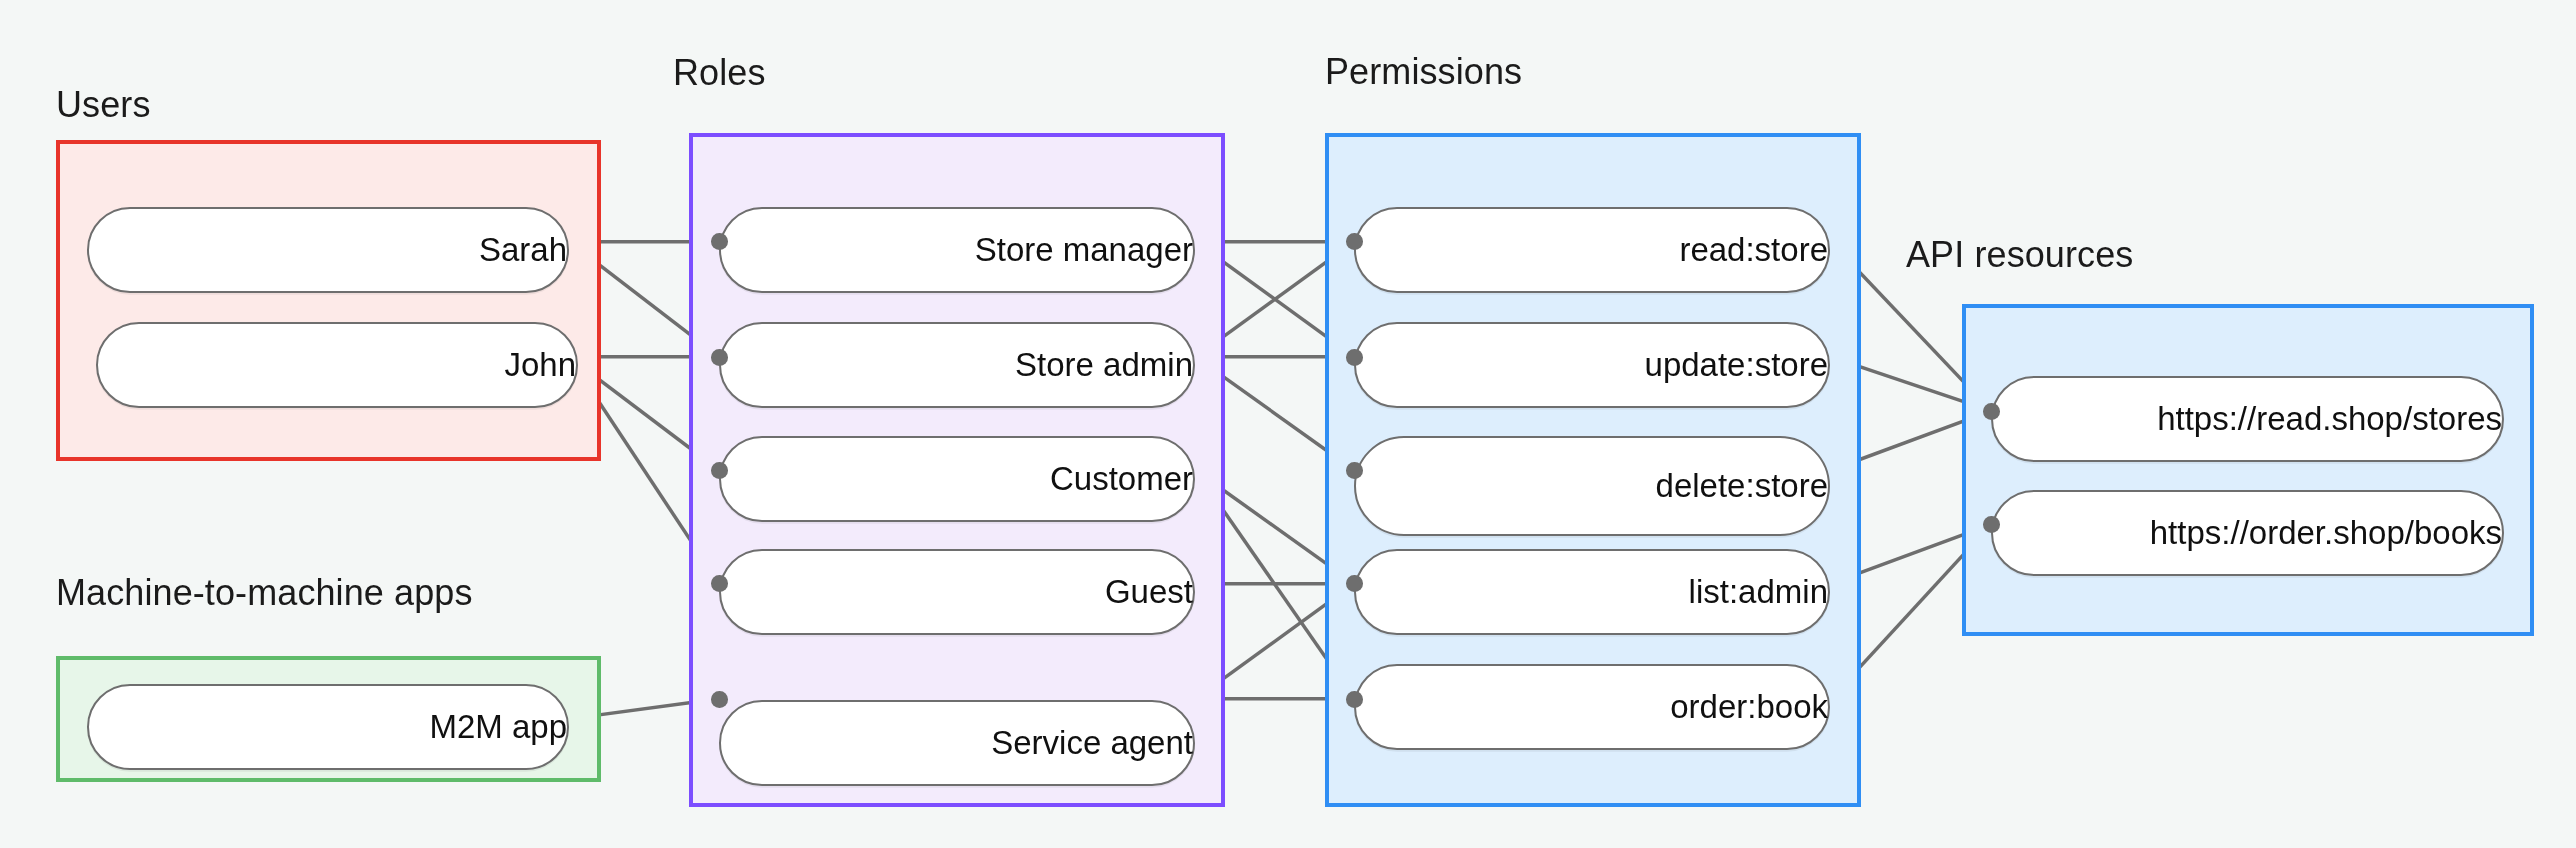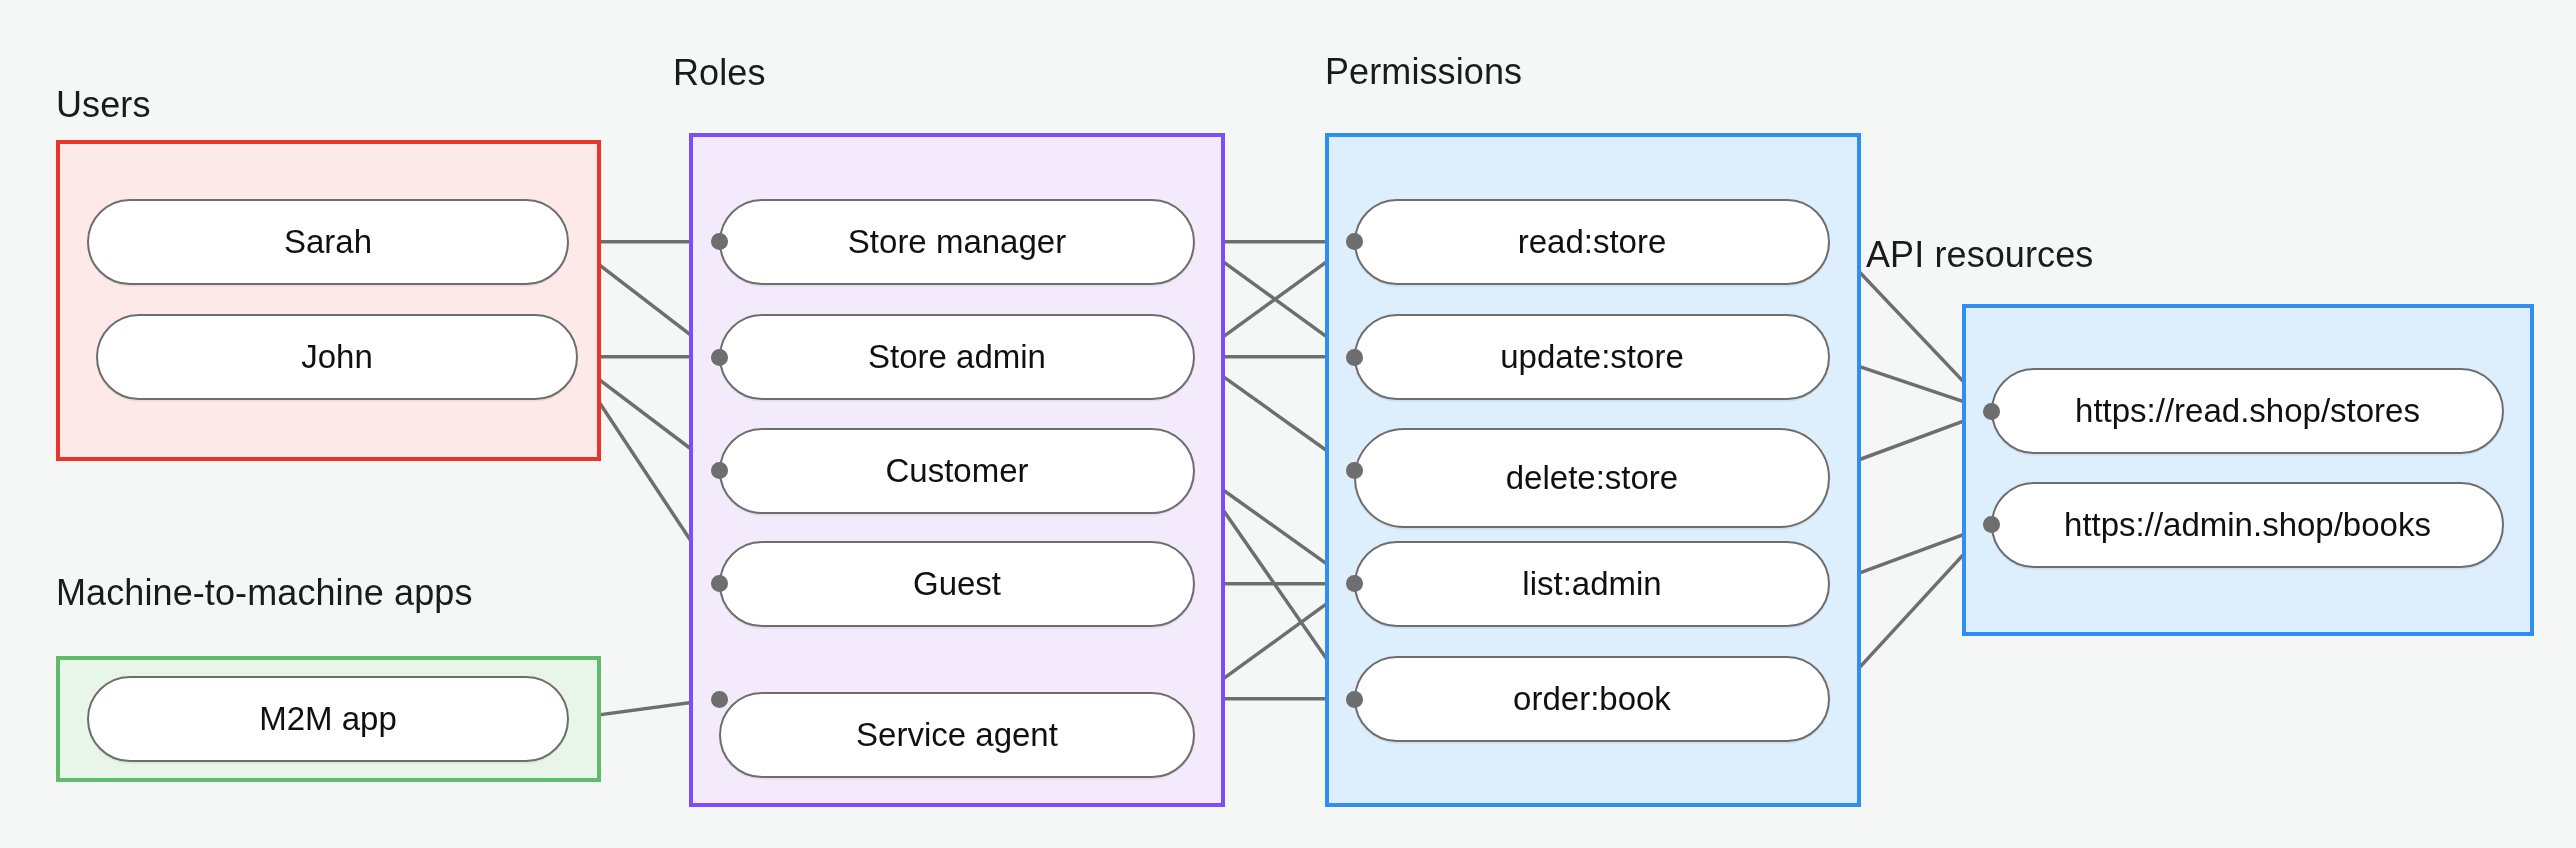--- a/index.html
+++ b/index.html
@@ -10,23 +10,24 @@
     overflow:hidden;
     position:relative;
   }
   #canvas{position:absolute;inset:0;width:2576px;height:848px;}
   .edges{position:absolute;left:0;top:0;width:2576px;height:848px;pointer-events:none;}
   .grp{position:absolute;box-sizing:border-box;border-width:4.4px;border-style:solid;}
   .grp-title{position:absolute;font-size:36px;color:#1b1b1b;white-space:nowrap;letter-spacing:0.1px;}
   .pill{
     position:absolute;box-sizing:border-box;
     background:#ffffff;border:2.6px solid #6e6e6e;border-radius:872px;
-    display:flex;align-items:center;justify-content:center;
+    display:flex;align-items:center;justify-content:flex-end;
     font-size:33px;color:#101010;white-space:nowrap;
     box-shadow:0 1.7px 0 rgba(0,0,0,.06);
+    margin-top:8px;
   }
   .dot{position:absolute;width:16.6px;height:16.6px;border-radius:50%;background:#6e6e6e;}
 </style>
 </head>
 <body>
 
 <div id="canvas">
   <svg class="edges" id="edge-layer" viewBox="0 0 2952 972" xmlns="http://www.w3.org/2000/svg">
       <line x1="652" y1="277" x2="824" y2="277" stroke="#6e6e6e" stroke-width="4"></line>
       <line x1="652" y1="277" x2="824" y2="409" stroke="#6e6e6e" stroke-width="4"></line>
@@ -91,27 +92,27 @@
       </div>
       <div class="pill" style="left: 1354px; top: 428px; width: 476px; height: 100px;">
         <span>delete:store</span>
       </div>
       <div class="pill" style="left: 1354px; top: 541px; width: 476px; height: 86px;">
         <span>list:admin</span>
       </div>
       <div class="pill" style="left: 1354px; top: 656px; width: 476px; height: 86px;">
         <span>order:book</span>
       </div>
-      <div class="grp-title" style="left: 1866px; top: 234px;">API resources</div>
+      <div class="grp-title" style="left: 1906px; top: 234px;">API resources</div>
       <div class="grp" style="left: 1962px; top: 304px; width: 572px; height: 332px; border-color: rgb(47, 142, 244); background: rgb(221, 238, 253);"></div>
       <div class="pill" style="left: 1991px; top: 368px; width: 513px; height: 86px;">
         <span>https://read.shop/stores</span>
       </div>
       <div class="pill" style="left: 1991px; top: 482px; width: 513px; height: 86px;">
-        <span>https://admin.shop/books</span>
+        <span>https://order.shop/books</span>
       </div>
       <div class="dot" style="left: 711px; top: 233px;"></div>
       <div class="dot" style="left: 711px; top: 349px;"></div>
       <div class="dot" style="left: 711px; top: 462px;"></div>
       <div class="dot" style="left: 711px; top: 575px;"></div>
       <div class="dot" style="left: 711px; top: 691px;"></div>
       <div class="dot" style="left: 1346px; top: 233px;"></div>
       <div class="dot" style="left: 1346px; top: 349px;"></div>
       <div class="dot" style="left: 1346px; top: 462px;"></div>
       <div class="dot" style="left: 1346px; top: 575px;"></div>

